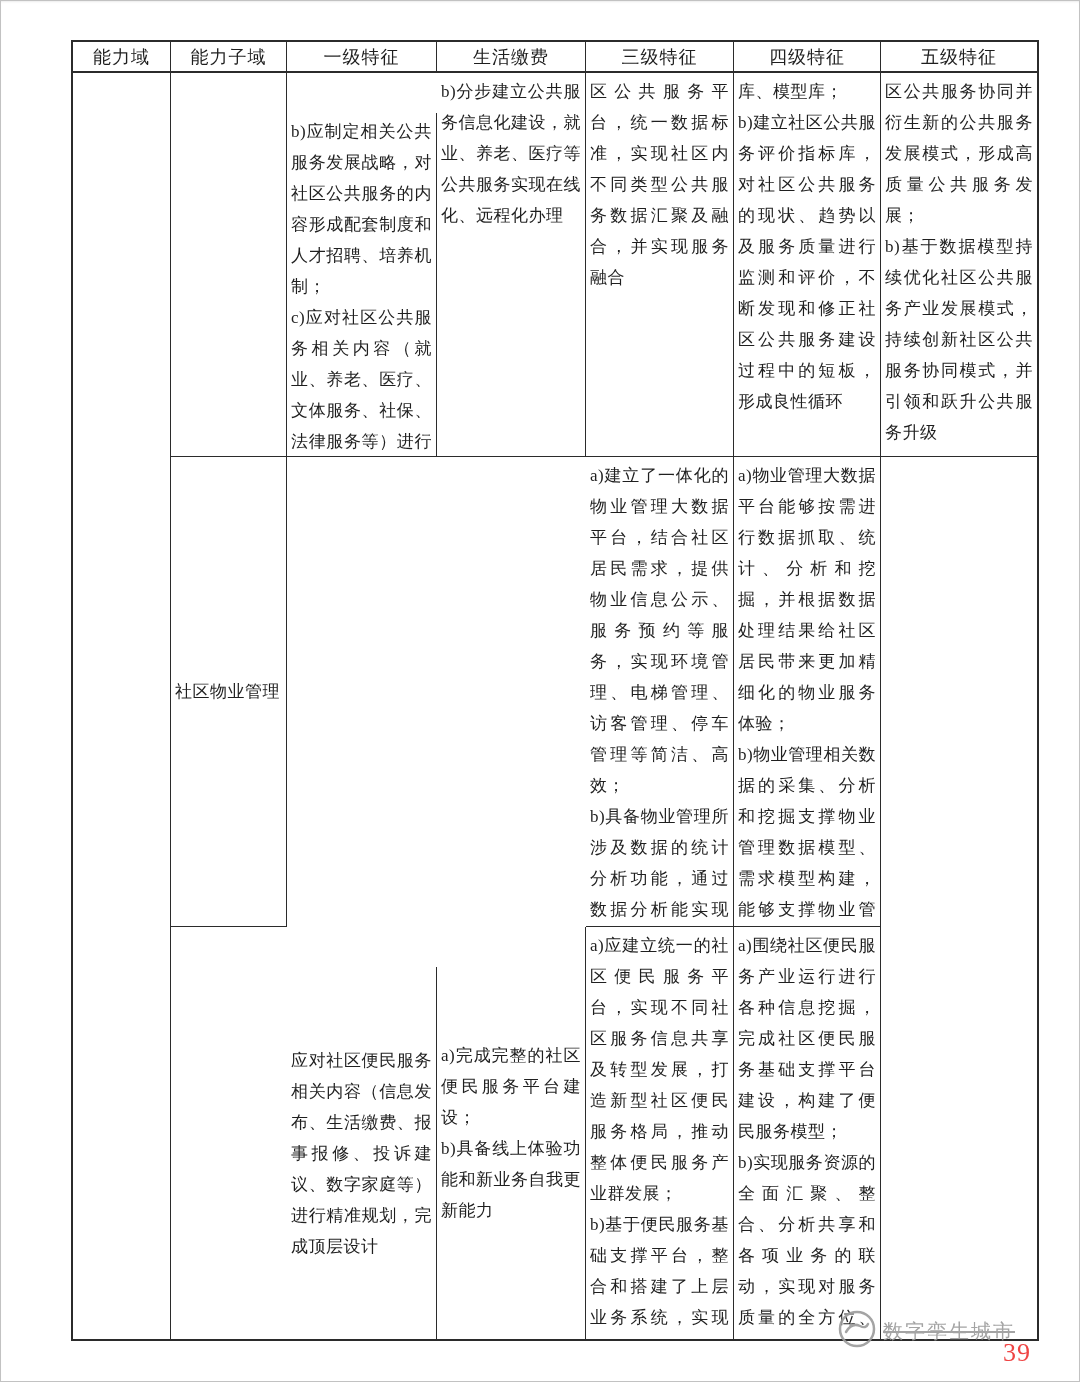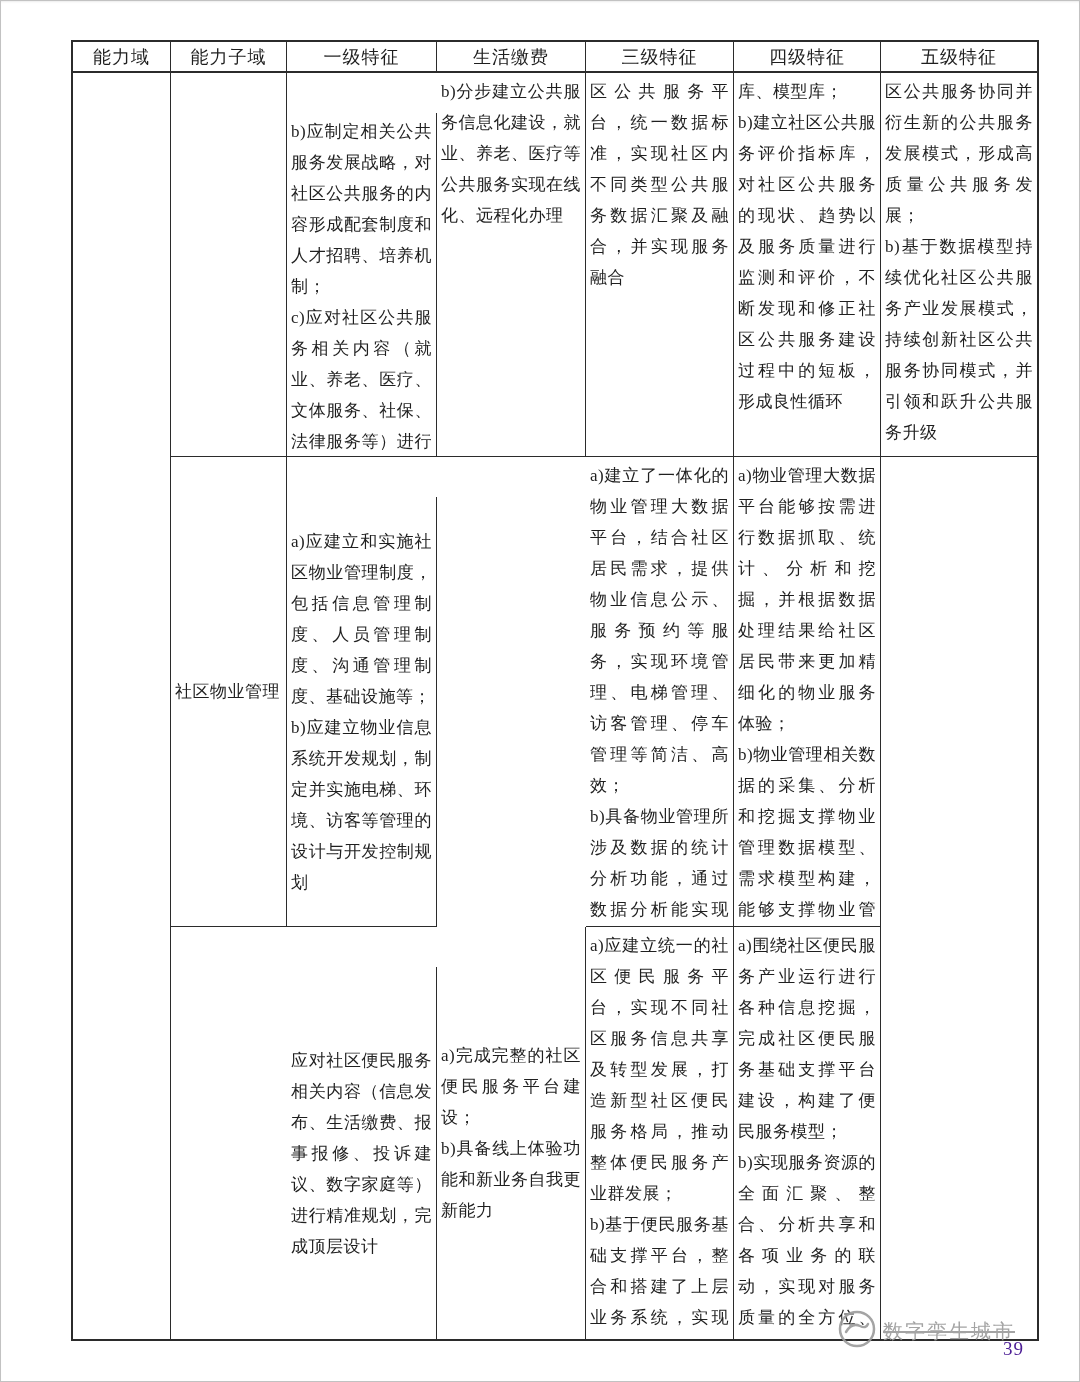--- a/index.html
+++ b/index.html
@@ -49,21 +49,21 @@
     display:flex; align-items:center; gap:5px;
     color:#9b9b9b; opacity:.9; z-index:5;
   }
   .wm-text {
     font-size:20px; font-weight:normal; letter-spacing:2px;
     text-decoration:line-through; text-decoration-thickness:2px;
     font-family:"Liberation Serif","DejaVu Serif",serif;
   }
   .pageno {
     position:absolute; left:1003px; top:1338px;
-    font-size:19px; color:#4c1d95; letter-spacing:1px;
+    font-size:26px; color:#ef4444; letter-spacing:1px;
   }
 </style>
 </head>
 <body>
 
 <div class="page">
 
   <div class="grid">
 
     <div class="cell hc">
@@ -106,24 +106,20 @@
 b)建立社区公共服务评价指标库，对社区公共服务的现状、趋势以及服务质量进行监测和评价，不断发现和修正社区公共服务建设过程中的短板，形成良性循环</div>
       </div>
     <div class="cell bc r2 col7 c7 va-top">
         <div class="txt">区公共服务协同并衍生新的公共服务发展模式，形成高质量公共服务发展；
 b)基于数据模型持续优化社区公共服务产业发展模式，持续创新社区公共服务协同模式，并引领和跃升公共服务升级</div>
       </div>
 
     <div class="cell bc r3 col2 va-mid">
         <div class="txt label">社区物业管理</div>
       </div>
-    <div class="cell bc r3 col3 va-mid">
-        <div class="txt">a)应建立和实施社区物业管理制度，包括信息管理制度、人员管理制度、沟通管理制度、基础设施等；
-b)应建立物业信息系统开发规划，制定并实施电梯、环境、访客等管理的设计与开发控制规划</div>
-      </div>
     <div class="cell bc r3 col5 va-top">
         <div class="txt">a)建立了一体化的物业管理大数据平台，结合社区居民需求，提供物业信息公示、服务预约等服务，实现环境管理、电梯管理、访客管理、停车管理等简洁、高效；
 b)具备物业管理所涉及数据的统计分析功能，通过数据分析能实现物业管理和服务的改进</div>
       </div>
     <div class="cell bc r3 col6 va-top">
         <div class="txt">a)物业管理大数据平台能够按需进行数据抓取、统计、分析和挖掘，并根据数据处理结果给社区居民带来更加精细化的物业服务体验；
 b)物业管理相关数据的采集、分析和挖掘支撑物业管理数据模型、需求模型构建，能够支撑物业管理的目标决策和成效优化</div>
       </div>
 
     <div class="cell bc r4 col3 va-mid">

